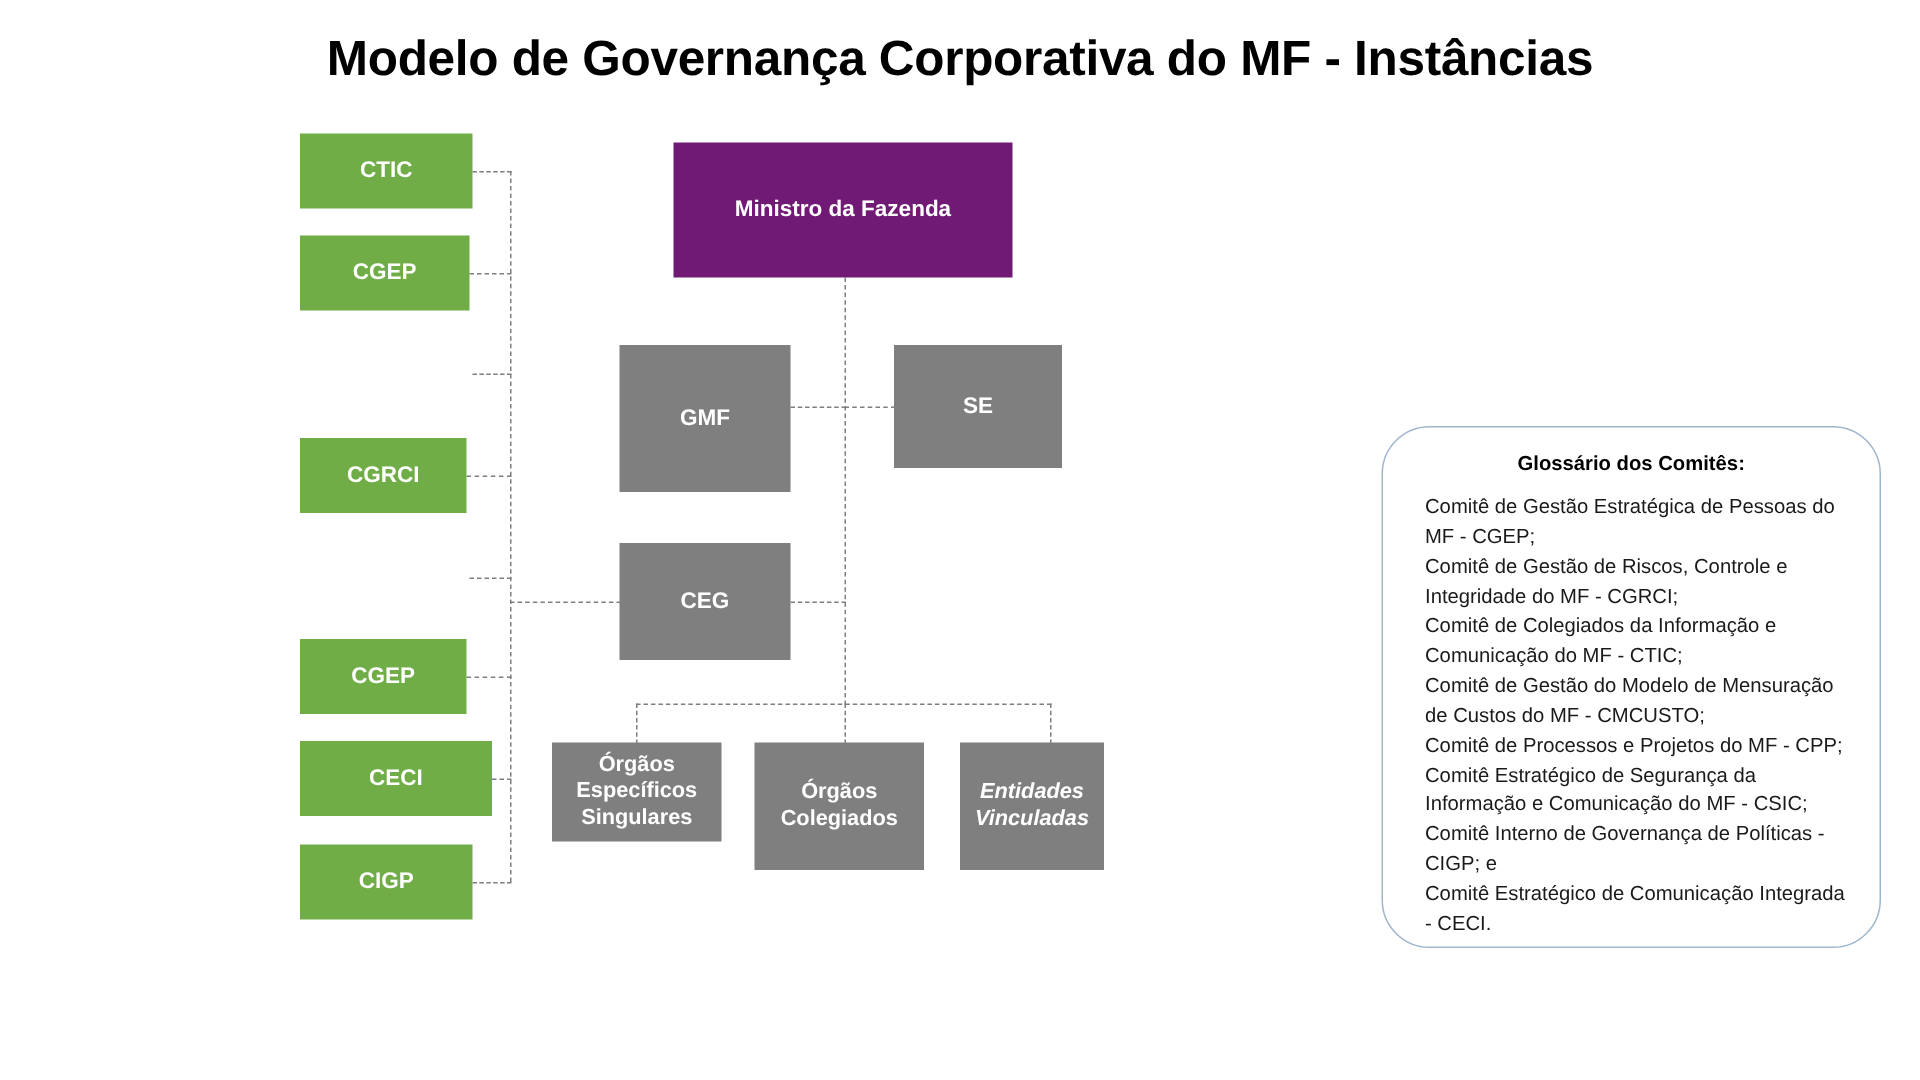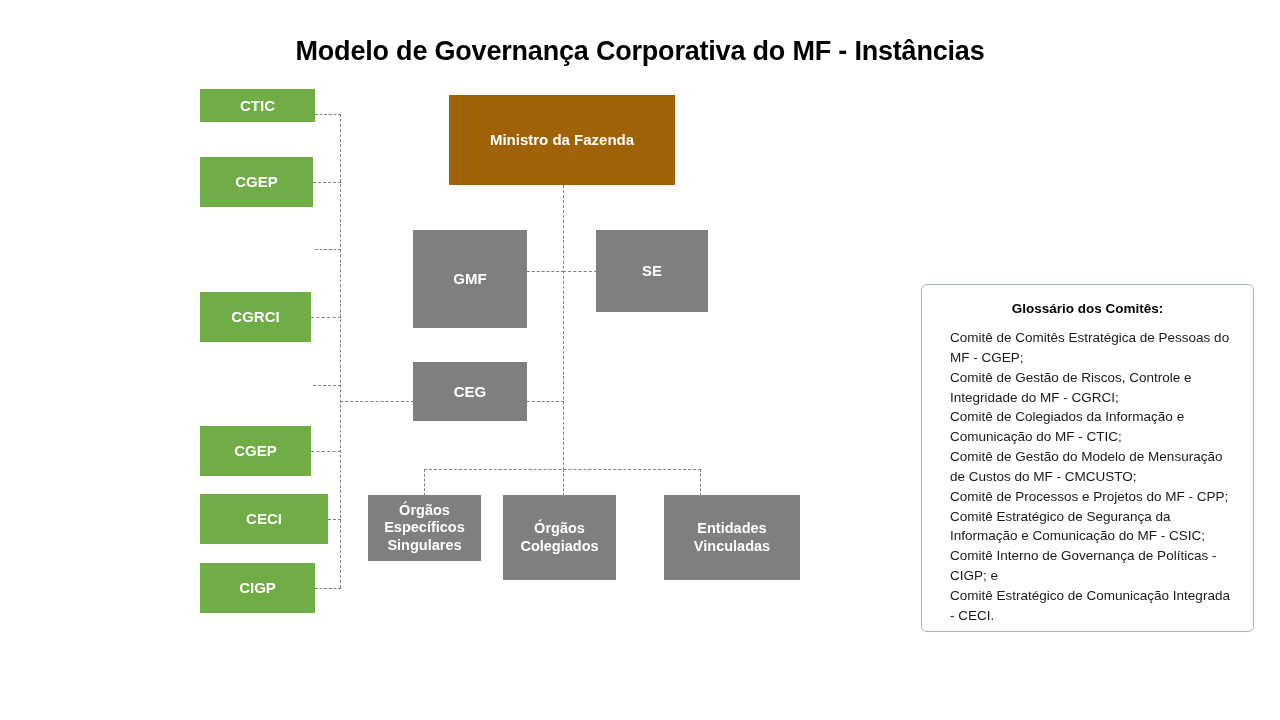--- a/index.html
+++ b/index.html
@@ -18,25 +18,25 @@
     position: relative;
     width: 1280px;
     height: 720px;
     background: #ffffff;
   }
 
   
   .chart-title {
     position: absolute;
     left: 0;
-    top: 36px;
+    top: 20px;
     width: 1280px;
     text-align: center;
     font-family: "Liberation Sans", sans-serif;
-    font-size: 27px;
+    font-size: 33px;
     font-weight: bold;
     color: #000000;
     letter-spacing: -0.2px;
   }
 
   
   .node {
     position: absolute;
     box-sizing: border-box;
     display: flex;
@@ -46,21 +46,21 @@
     color: #ffffff;
     font-family: "Liberation Sans", sans-serif;
     font-weight: bold;
     line-height: 1.18;
     padding: 2px 4px;
     z-index: 3;
   }
   .node-green { background: #70ad47; font-size: 15px; }
   .node-gray  { background: #7f7f7f; font-size: 15px; }
   .node-gray.big { font-size: 14.5px; }
-  .node-root  { background: #a16207; font-size: 15px; }
+  .node-root  { background: #701a75; font-size: 15px; }
 
   
   .conn {
     position: absolute;
     z-index: 1;
   }
   .conn-h {
     border-top: 1.4px dashed #7f7f7f;
     height: 0;
   }
@@ -71,21 +71,21 @@
 
   
   .glossary {
     position: absolute;
     left: 921px;
     top: 284px;
     width: 333px;
     height: 348px;
     box-sizing: border-box;
     border: 1px solid #9fb6cd;
-    border-radius: 6px;
+    border-radius: 32px;
     background: #ffffff;
     padding: 16px 16px 10px 16px;
     z-index: 2;
   }
   .glossary-title {
     text-align: center;
     font-family: "Liberation Sans", sans-serif;
     font-size: 13.5px;
     font-weight: bold;
     color: #000000;
@@ -127,21 +127,21 @@
 
   <div class="conn conn-h" style="left:563px; top:271px; width:34px;"></div>
 
   <div class="conn conn-h" style="left:527px; top:401px; width:37px;"></div>
 
   <div class="conn conn-h" style="left:424px; top:469px; width:277px;"></div>
   <div class="conn conn-v" style="left:424px; top:469px; height:27px;"></div>
   <div class="conn conn-v" style="left:563px; top:469px; height:27px;"></div>
   <div class="conn conn-v" style="left:700px; top:469px; height:27px;"></div>
 
-  <div class="node node-green" style="left:200px; top:89px; width:115px; height:33px;">
+  <div class="node node-green" style="left:200px; top:89px; width:115px; height:50px;">
     <span>CTIC</span>
   </div>
 
   <div class="node node-green" style="left:200px; top:157px; width:113px; height:50px;">
     <span>CGEP</span>
   </div>
 
 
   <div class="node node-green" style="left:200px; top:292px; width:111px; height:50px;">
     <span>CGRCI</span>
@@ -165,40 +165,40 @@
   </div>
 
   <div class="node node-gray" style="left:413px; top:230px; width:114px; height:98px;">
     <span>GMF</span>
   </div>
 
   <div class="node node-gray" style="left:596px; top:230px; width:112px; height:82px;">
     <span>SE</span>
   </div>
 
-  <div class="node node-gray" style="left:413px; top:362px; width:114px; height:59px;">
+  <div class="node node-gray" style="left:413px; top:362px; width:114px; height:78px;">
     <span>CEG</span>
   </div>
 
   <div class="node node-gray big" style="left:368px; top:495px; width:113px; height:66px;">
     <span>Órgãos Específicos Singulares</span>
   </div>
 
   <div class="node node-gray big" style="left:503px; top:495px; width:113px; height:85px;">
     <span>Órgãos Colegiados</span>
   </div>
 
-  <div class="node node-gray big" style="left:664px; top:495px; width:136px; height:85px;">
+  <div class="node node-gray big" style="left:640px; top:495px; width:96px; height:85px;font-style:italic;">
     <span>Entidades Vinculadas</span>
   </div>
 
   <div class="glossary">
     <div class="glossary-title">Glossário dos Comitês:</div>
     <div class="glossary-body">
-      <p class="glossary-line">Comitê de Comitês Estratégica de Pessoas do MF - CGEP;</p>
+      <p class="glossary-line">Comitê de Gestão Estratégica de Pessoas do MF - CGEP;</p>
       <p class="glossary-line">Comitê de Gestão de Riscos, Controle e Integridade do MF - CGRCI;</p>
       <p class="glossary-line">Comitê de Colegiados da Informação e Comunicação do MF - CTIC;</p>
       <p class="glossary-line">Comitê de Gestão do Modelo de Mensuração de Custos do MF - CMCUSTO;</p>
       <p class="glossary-line">Comitê de Processos e Projetos do MF - CPP;</p>
       <p class="glossary-line">Comitê Estratégico de Segurança da Informação e Comunicação do MF - CSIC;</p>
       <p class="glossary-line">Comitê Interno de Governança de Políticas - CIGP; e</p>
       <p class="glossary-line">Comitê Estratégico de Comunicação Integrada - CECI.</p>
     </div>
   </div>
 

